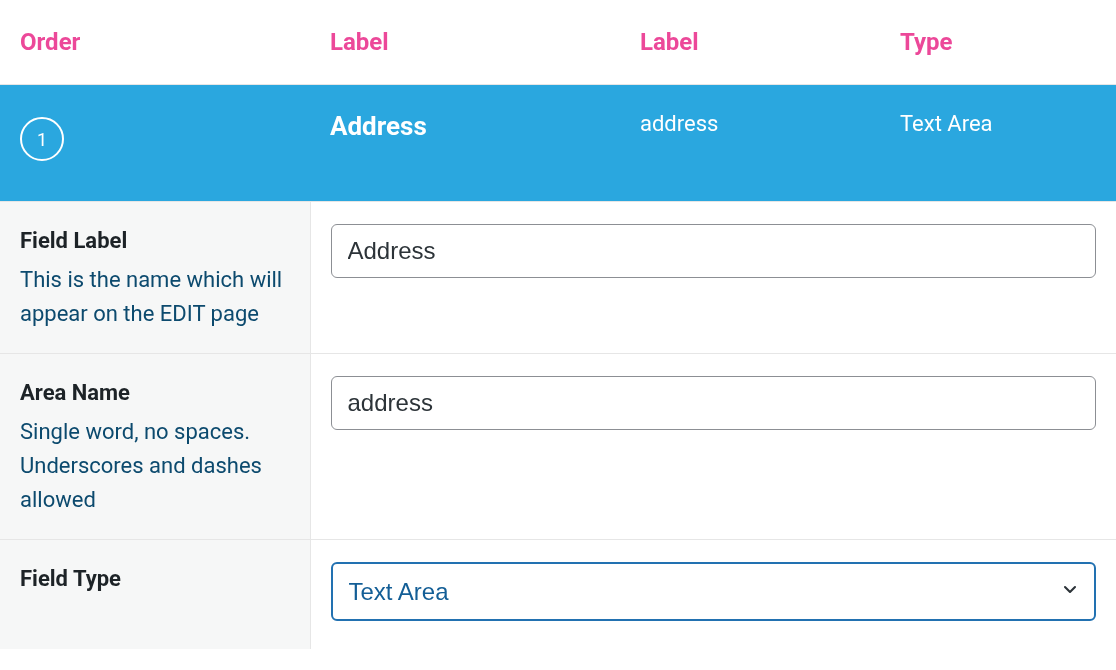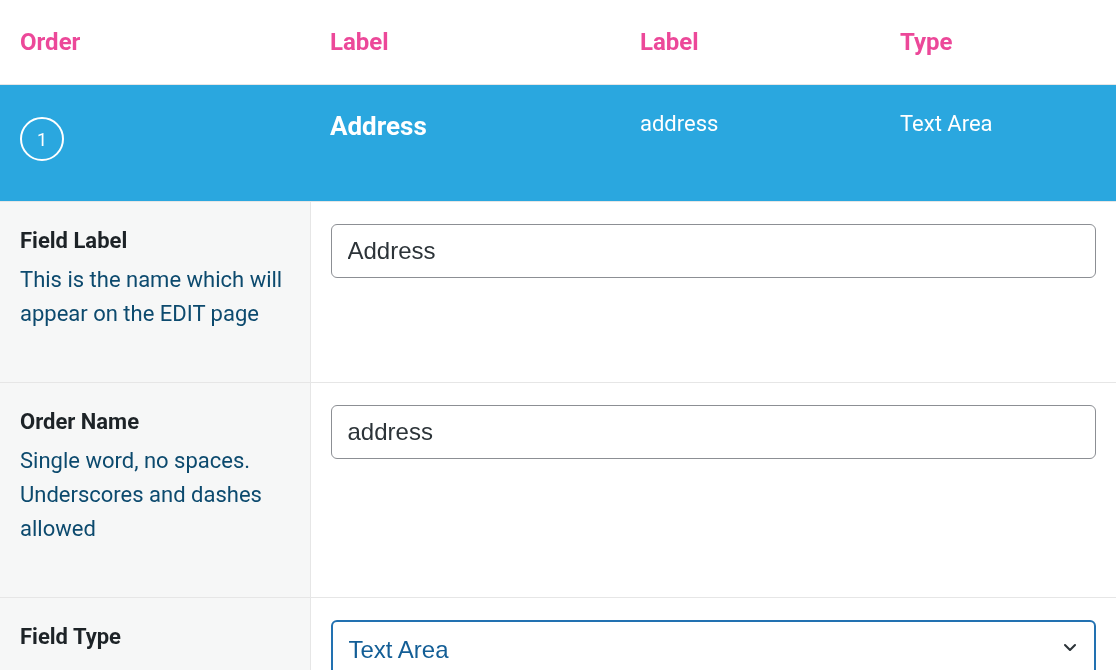--- a/index.html
+++ b/index.html
@@ -44,21 +44,21 @@
       font-size: 18px;
       margin-top: 6px;
     }
     .active-label { font-weight: 700; font-size: 26px; color: #fff; }
 
     .settings-row { border-top: 1px solid #e6e6e6; }
     .settings-row td { vertical-align: top; }
     .settings-left {
       background: #f6f7f7;
       width: 310px;
-      padding: 26px 20px 51px 20px;
+      padding: 26px 20px 22px 20px;
       border-right: 1px solid #e6e6e6;
       border-bottom: 1px solid #e6e6e6;
     }
     .settings-left .lbl {
       font-weight: 700;
       font-size: 22px;
       color: #1d2327;
       margin-bottom: 10px;
     }
     .settings-left .desc {
@@ -143,21 +143,21 @@
       <div class="lbl">Field Label</div>
       <div class="desc">This is the name which will appear on the EDIT page</div>
     </td>
     <td class="settings-right" colspan="3">
       <input type="text" class="text-input" value="Address" style="">
     </td>
   </tr>
 
   <tr class="settings-row">
     <td class="settings-left">
-      <div class="lbl">Order Name</div>
+      <div class="lbl">Area Name</div>
       <div class="desc">Single word, no spaces. Underscores and dashes allowed</div>
     </td>
     <td class="settings-right" colspan="3">
       <input type="text" class="text-input" value="address" style="">
     </td>
   </tr>
 
   <tr class="settings-row last-row">
     <td class="settings-left">
       <div class="lbl">Field Type</div>

